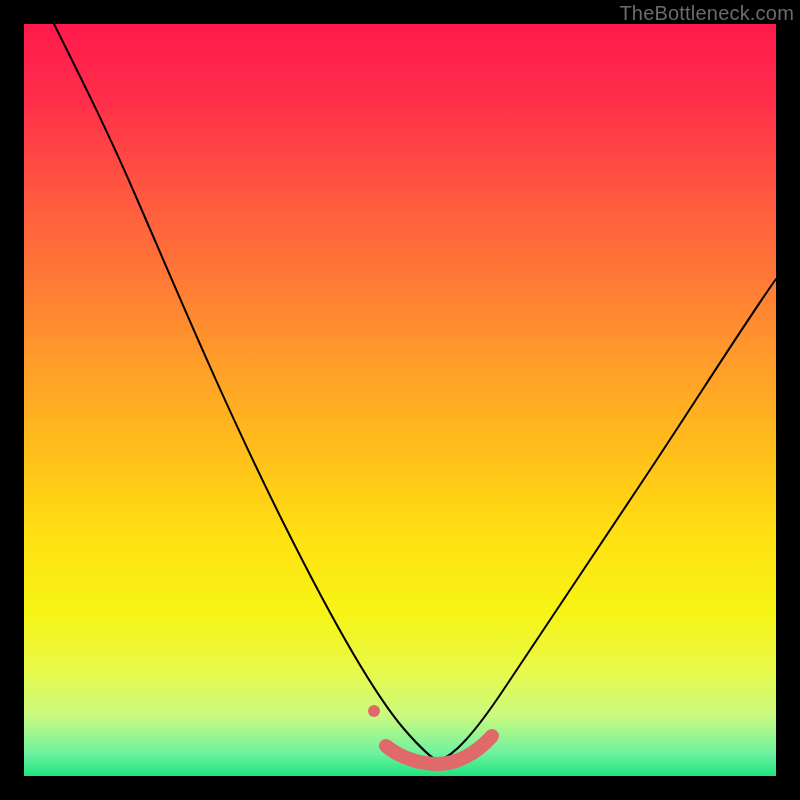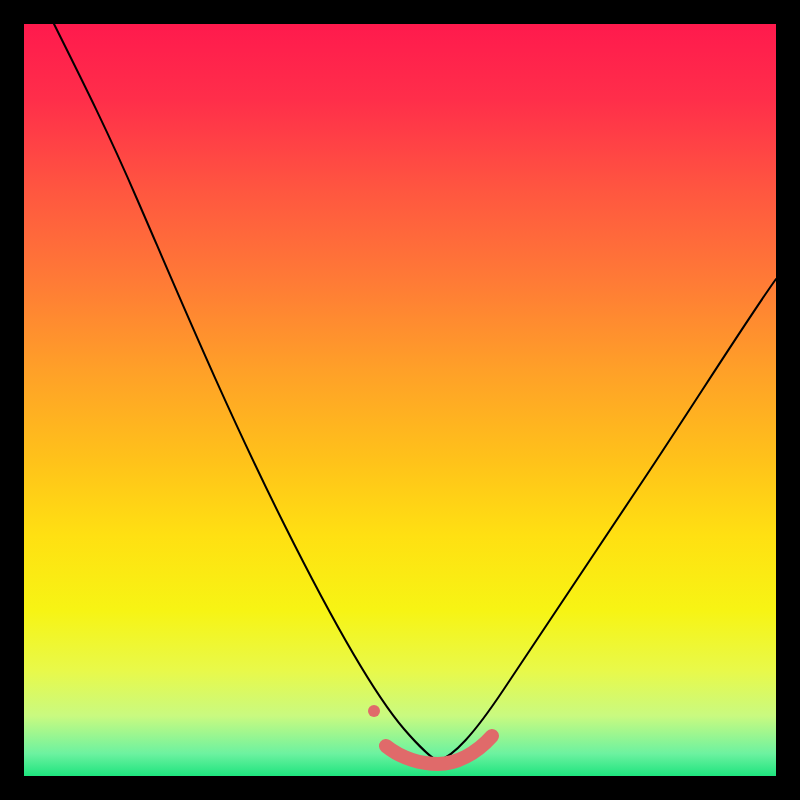--- a/index.html
+++ b/index.html
@@ -95,14 +95,15 @@
 
       <path class="valley-stroke" d="M 362 722
                C 378 735, 398 740, 414 740
                C 432 740, 452 730, 468 712"></path>
 
       <circle class="valley-dot" cx="350" cy="687" r="6"></circle>
     </svg>
 
   </div>
 
+  <div class="watermark">TheBottleneck.com</div>
 
 </div>
 
 </body></html>

